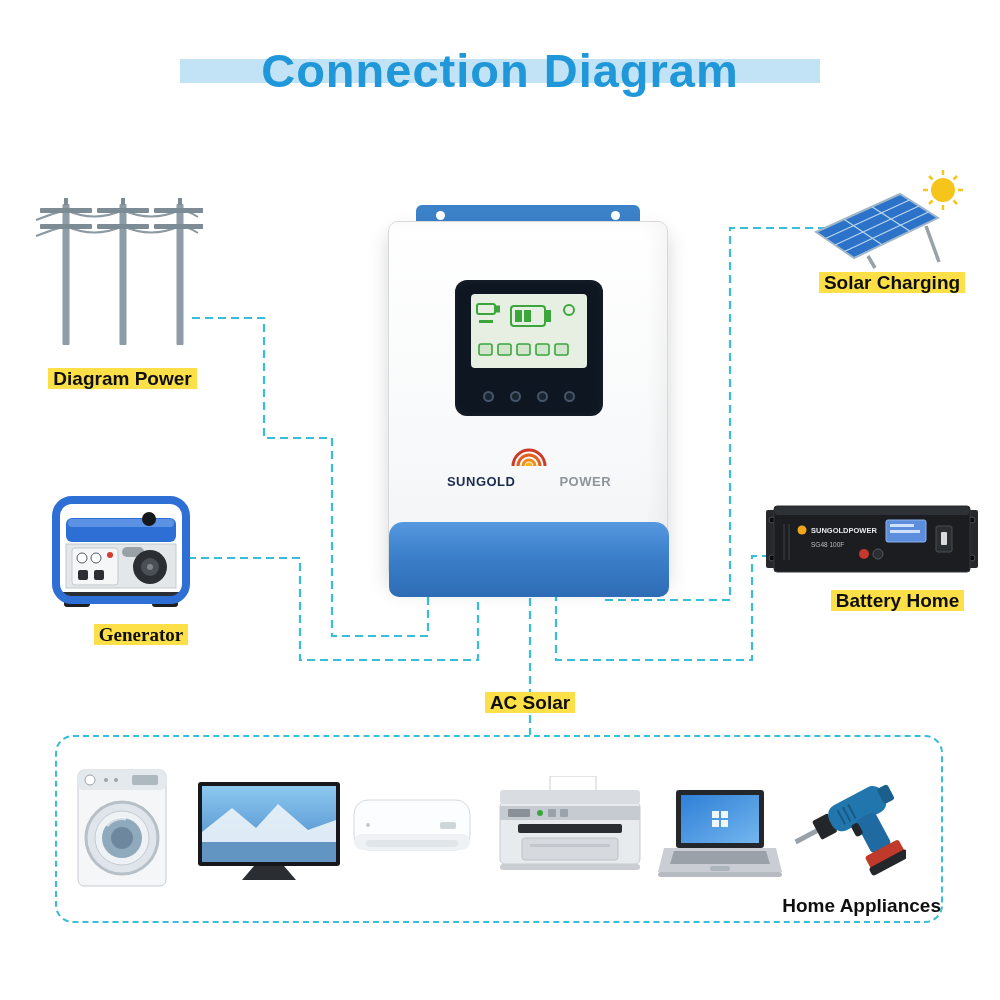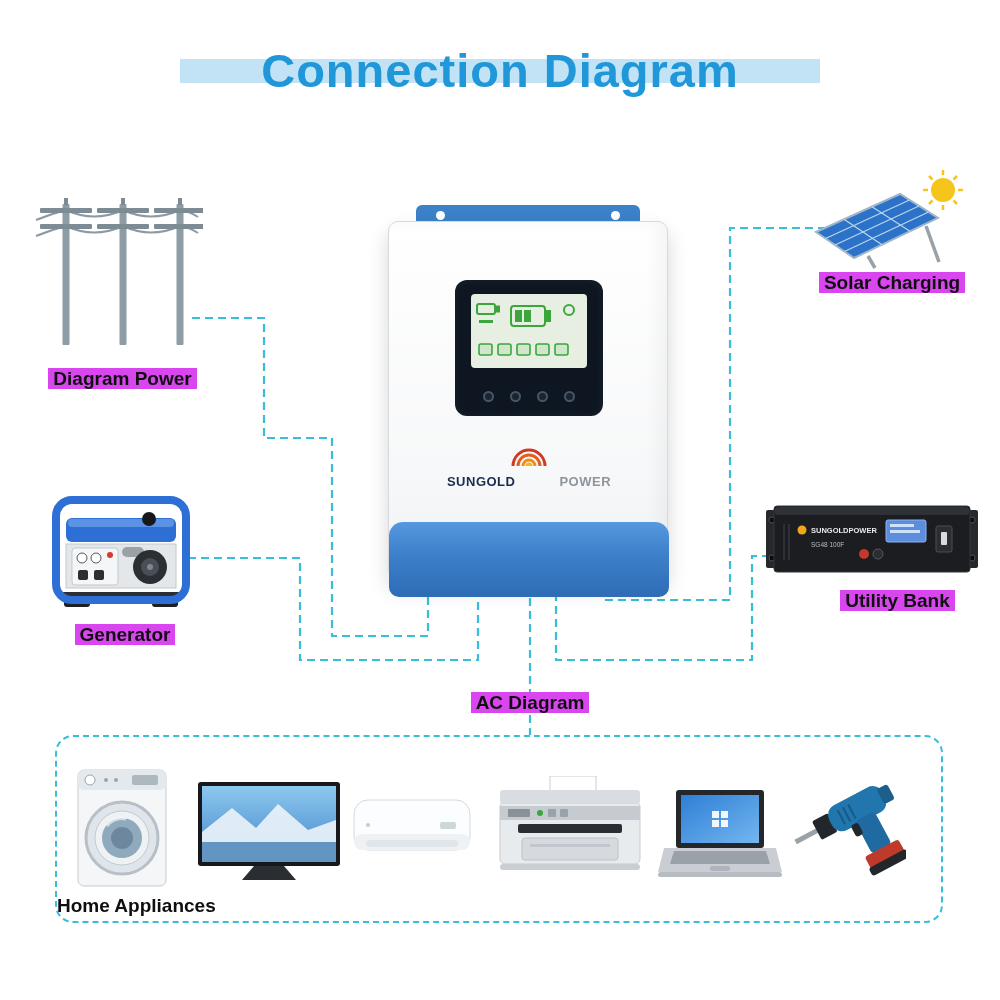--- a/index.html
+++ b/index.html
@@ -17,41 +17,41 @@
   .title-bar{position:absolute;left:180px;right:180px;top:19px;height:24px;background:var(--title-bar);}
   .page-title{position:relative;text-align:center;font-size:47px;font-weight:700;color:var(--title);line-height:62px;letter-spacing:1px;}
 
   
   #connectors{position:absolute;left:0;top:0;width:1000px;height:1000px;pointer-events:none;}
   #connectors polyline{fill:none;stroke:var(--connector);stroke-width:2.2;stroke-dasharray:8 5;}
 
   
   .node{position:absolute;}
   .node-label{position:absolute;font-size:19px;font-weight:700;color:#0f0f0f;text-align:center;}
-  .node-label span{background:#d946ef;padding:0 5px;}
+  .node-label span{background:#fde047;padding:0 5px;}
 
   
   .inverter{position:absolute;left:388px;top:205px;width:280px;height:380px;}
   .mount-bar{position:absolute;left:28px;top:0;width:224px;height:26px;background:var(--inverter-blue);border-radius:6px;}
   .mount-hole{position:absolute;top:6px;width:9px;height:9px;border-radius:50%;background:#fff;}
   .inverter-body{position:absolute;left:0;top:16px;width:280px;height:359px;background:linear-gradient(180deg,#ffffff 0%,#f7f8f9 70%,#f1f2f4 100%);border:1px solid #d7dadd;border-radius:10px;box-shadow:0 10px 20px rgba(0,0,0,.16), inset -10px 0 16px rgba(0,0,0,.04);}
   .display-bezel{position:absolute;left:66px;top:58px;width:148px;height:136px;background:#0e1622;border-radius:12px;box-shadow:inset 0 0 8px rgba(255,255,255,.06);}
   .lcd{position:absolute;left:16px;top:14px;width:116px;height:74px;background:#e7efe3;border-radius:4px;overflow:hidden;}
   .btn-row{position:absolute;left:0;right:0;bottom:14px;display:flex;justify-content:center;gap:16px;}
   .touch-btn{width:11px;height:11px;border-radius:50%;background:#19242f;border:2px solid #46566a;}
   .logo-wrap{position:absolute;left:0;top:222px;width:280px;text-align:center;}
   .brand{margin-top:2px;font-size:13px;font-weight:700;letter-spacing:.5px;}
   .brand .b1{color:#1b2c4f;}
   .brand .b2{color:#8e959c;margin-left:44px;}
   .inverter-bottom{position:absolute;left:0;top:300px;width:280px;height:75px;background:linear-gradient(180deg,#5699e0 0%,#3c7fca 45%,#2e6cb5 100%);border-radius:14px 14px 10px 10px;}
 
   
   .appliance-box{position:absolute;left:55px;top:735px;width:888px;height:188px;border:2px dashed var(--connector);border-radius:18px;}
   .appliance{position:absolute;}
-  .appliance-label{position:absolute;left:0;right:0;bottom:4px;text-align:left;font-size:19px;font-weight:700;color:#0f0f0f;}
+  .appliance-label{position:absolute;left:0;right:0;bottom:4px;text-align:right;font-size:19px;font-weight:700;color:#0f0f0f;}
 </style>
 </head>
 <body>
 
 <div id="canvas">
 
   <div class="title-row">
     <div class="title-bar"></div>
     <div class="page-title">Connection Diagram</div>
   </div>
@@ -107,21 +107,21 @@
       <circle cx="32" cy="66" r="5" fill="#ffffff" stroke="#555a60"></circle>
       <circle cx="46" cy="66" r="5" fill="#ffffff" stroke="#555a60"></circle>
       <circle cx="60" cy="63" r="3" fill="#d63b2f"></circle>
       <rect x="28" y="78" width="10" height="10" rx="2" fill="#2b2e33"></rect>
       <rect x="44" y="78" width="10" height="10" rx="2" fill="#2b2e33"></rect>
       <circle cx="100" cy="75" r="17" fill="#2b2e33"></circle>
       <circle cx="100" cy="75" r="9" fill="#4a4f55"></circle>
       <circle cx="100" cy="75" r="3" fill="#80868d"></circle>
     </svg>
   </div>
-  <div class="node-label" style="left:55px;top:624px;width:140px;">
+  <div class="node-label" style="left:71px;top:624px;width:140px;font-family:Liberation Serif, serif;">
     <span>Generator</span>
   </div>
 
   <div class="node" style="left:812px;top:166px;width:155px;height:108px;">
     <svg viewBox="0 0 155 108" width="155" height="108">
       <g>
         <circle cx="131" cy="24" r="12" fill="#f6c51c"></circle>
         <g stroke="#f6c51c" stroke-width="2.5">
           <line x1="131" y1="4" x2="131" y2="9"></line>
           <line x1="131" y1="39" x2="131" y2="44"></line>
@@ -169,21 +169,21 @@
       <rect x="120" y="20" width="40" height="22" rx="2" fill="#5d8ede" stroke="#8fb2ec"></rect>
       <rect x="124" y="24" width="24" height="3" fill="#cfe0fb"></rect>
       <rect x="124" y="30" width="30" height="3" fill="#cfe0fb"></rect>
       <circle cx="98" cy="54" r="5" fill="#c4392b"></circle>
       <circle cx="112" cy="54" r="5" fill="#2a2d31" stroke="#55595f"></circle>
       <rect x="170" y="26" width="16" height="26" rx="2" fill="#2a2d31" stroke="#4a4e53"></rect>
       <rect x="175" y="32" width="6" height="13" rx="1" fill="#d8dadd"></rect>
     </svg>
   </div>
   <div class="node-label" style="left:815px;top:590px;width:165px;">
-    <span>Utility Bank</span>
+    <span>Battery Home</span>
   </div>
 
   <div class="inverter">
     <div class="mount-bar">
       <div class="mount-hole" style="left:20px;"></div>
       <div class="mount-hole" style="right:20px;"></div>
     </div>
     <div class="inverter-body">
       <div class="display-bezel">
         <div class="lcd">
@@ -223,21 +223,21 @@
           <path d="M14,22 A6,6 0 0 1 26,22" fill="none" stroke="#f08c17" stroke-width="3"></path>
           <path d="M18,22 A2,2 0 0 1 22,22" fill="none" stroke="#f7b30e" stroke-width="3"></path>
         </svg>
         <div class="brand"><span class="b1">SUNGOLD</span><span class="b2">POWER</span></div>
       </div>
       <div class="inverter-bottom"></div>
     </div>
   </div>
 
   <div class="node-label" style="left:460px;top:692px;width:140px;">
-    <span>AC Diagram</span>
+    <span>AC Solar</span>
   </div>
 
   <div class="appliance-box">
 
     <div class="appliance" style="left:17px;top:23px;">
       <svg viewBox="0 0 96 130" width="96" height="130">
         <rect x="4" y="10" width="88" height="116" rx="6" fill="#f4f6f8" stroke="#c6ccd1"></rect>
         <rect x="4" y="10" width="88" height="20" rx="6" fill="#e4e9ed"></rect>
         <circle cx="16" cy="20" r="5" fill="#ffffff" stroke="#9aa4ab"></circle>
         <rect x="58" y="15" width="26" height="10" rx="2" fill="#aeb8bf"></rect>

